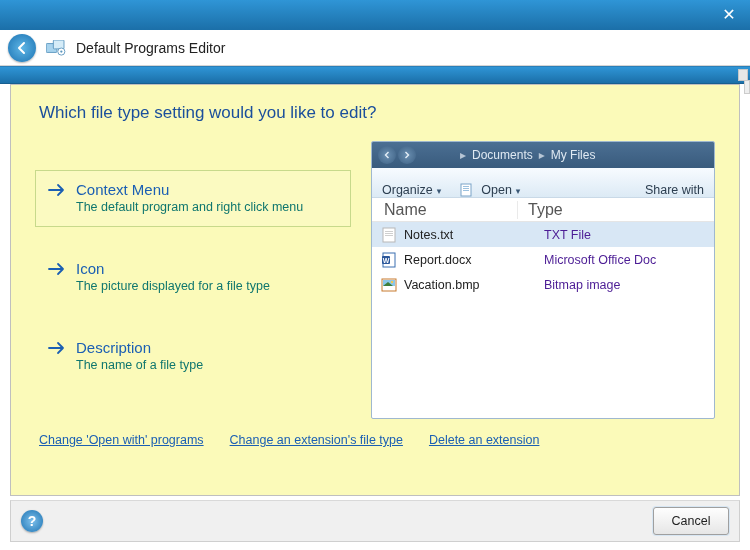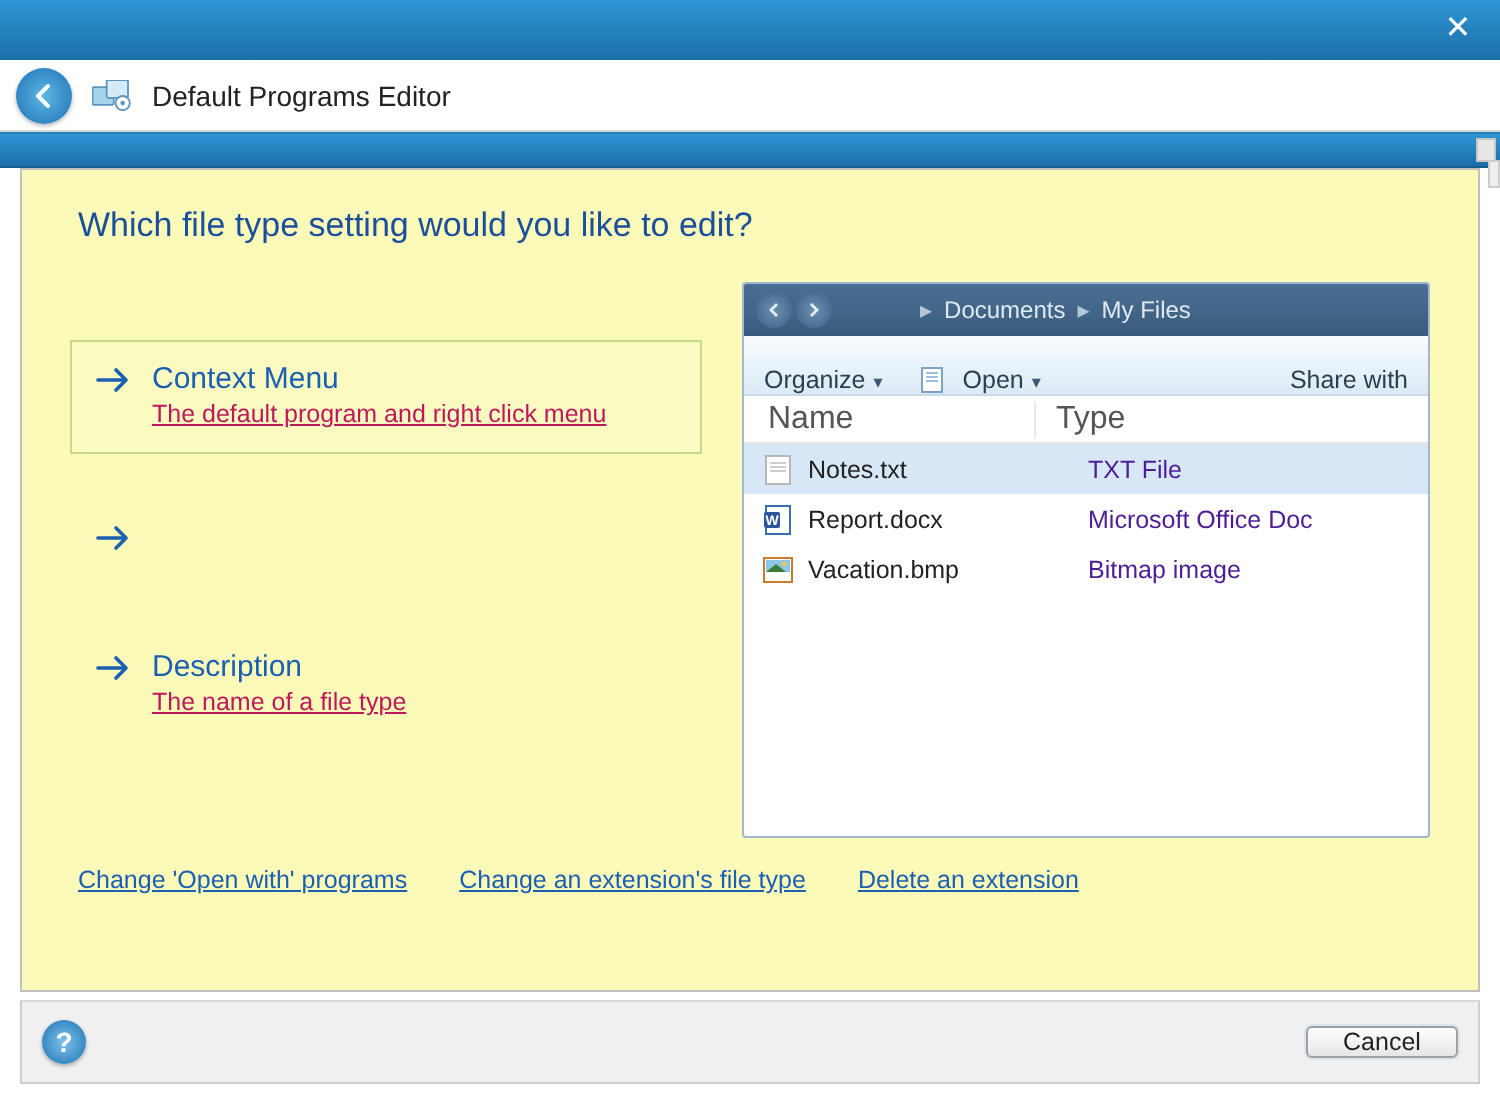--- a/index.html
+++ b/index.html
@@ -20,21 +20,21 @@
 
   .main { position:absolute; left:10px; right:10px; top:84px; bottom:54px; background:#fbfab9; border:1px solid #bfbfbf; padding:18px 24px 12px 24px; }
   .question { color:#1b4f9c; font-size:17px; margin:0 0 18px 4px; }
 
   .content { display:flex; gap:20px; }
   .leftcol { width:316px;margin-top:29px; }
   .option { padding:10px 12px 12px 12px; border:1px solid transparent; display:flex; gap:10px; margin-bottom:22px; }
   .option.sel { border:1px solid #c7d98b; background:rgba(255,255,255,.12); }
   .opt-arrow { flex:0 0 18px; margin-top:2px; color:#1b5fb3; }
   .opt-title { color:#1b5fb3; font-size:15px; margin:0 0 2px 0; }
-  .opt-sub { color:#be185d; font-size:12.5px;text-decoration:underline; }
+  .opt-sub { color:#0f766e; font-size:12.5px; }
 
   .preview { flex:1; border:1px solid #9fb8cf; background:#fff; border-radius:2px; height:278px; overflow:hidden; }
   .pv-nav { height:26px; background:linear-gradient(#4b6f93,#395b7d); display:flex; align-items:center; padding:0 6px; color:#dfe9f2; font-size:12px; overflow:hidden; }
   .pv-nav .navbtn { width:18px; height:18px; border-radius:50%; background:radial-gradient(#6b90b2,#3c5f82); margin-right:2px; display:flex; align-items:center; justify-content:center; color:#e5eef6; }
   .pv-nav .sep { margin:0 6px; color:#b7c6d5; }
   .pv-tool { height:30px; background:linear-gradient(#f7fbff,#dceaf5); border-bottom:1px solid #c9d9e7; display:flex; align-items:flex-end; padding:0 10px; font-size:12.5px; color:#2c3e50; }
   .pv-tool .dd::after { content:"▾"; font-size:9px; margin-left:4px; color:#3b5875; }
   .pv-tool .fileicon { width:16px; height:14px; margin:0 6px 0 18px; }
   .pv-tool .gap { flex:1; }
   .pv-head { height:24px; display:flex; align-items:center; border-bottom:1px solid #e5e5e5; font-size:16px; color:#555; padding-left:12px; }
@@ -44,21 +44,21 @@
   .pv-row.sel { background:#d8e7f5; }
   .pv-row .ic { width:18px; height:16px; margin-right:6px; flex:0 0 18px; display:flex; align-items:center; justify-content:center; }
   .pv-row .c1 { width:130px; color:#222; }
   .pv-row .c2 { color:#4c1d95; padding-left:10px; }
 
   .links { margin-top:14px; display:flex; gap:26px; padding-left:4px;align-items:flex-end; }
   .links a { color:#1b5fb3; font-size:12.5px; text-decoration:underline; cursor:pointer; }
 
   .footer { position:absolute; left:10px; right:10px; bottom:8px; height:42px; background:#f0f0f0; border:1px solid #cfcfcf; border-top:1px solid #d9d9d9; display:flex; align-items:center; justify-content:space-between; padding:0 10px; }
   .help { width:22px; height:22px; border-radius:50%; background:radial-gradient(#7fc1ec,#1b72b2); color:#fff; display:flex; align-items:center; justify-content:center; font-weight:bold; font-size:14px; box-shadow:0 1px 2px rgba(0,0,0,.3); }
-  .cancel { min-width:76px; height:16px; background:linear-gradient(#fefefe,#e6e6e6); border:1px solid #9f9f9f; border-radius:3px; font-size:12.5px; display:flex; align-items:center; justify-content:center; box-shadow:0 0 0 1px #d7e6f3; }
+  .cancel { min-width:76px; height:28px; background:linear-gradient(#fefefe,#e6e6e6); border:1px solid #9f9f9f; border-radius:3px; font-size:12.5px; display:flex; align-items:center; justify-content:center; box-shadow:0 0 0 1px #d7e6f3; }
 
   .bgstub { position:absolute; right:0; top:80px; width:6px; height:14px; background:#eee; border:1px solid #ccc; }
 </style>
 </head>
 <body>
 
 <div class="titlebar">
   <div class="close">✕</div>
 </div>
 
@@ -98,20 +98,24 @@
           <div class="opt-title">Context Menu</div>
           <div class="opt-sub">The default program and right click menu</div>
         </div>
       </div>
 
       <div class="option">
         <div class="opt-arrow">
           <svg width="18" height="14" viewBox="0 0 18 14">
               <path d="M1 7 H15 M10 2 L15 7 L10 12" stroke="#1b5fb3" stroke-width="1.8" fill="none" stroke-linecap="round" stroke-linejoin="round"></path>
             </svg>
+        </div>
+        <div>
+          <div class="opt-title">Icon</div>
+          <div class="opt-sub">The picture displayed for a file type</div>
         </div>
       </div>
 
       <div class="option">
         <div class="opt-arrow">
           <svg width="18" height="14" viewBox="0 0 18 14">
               <path d="M1 7 H15 M10 2 L15 7 L10 12" stroke="#1b5fb3" stroke-width="1.8" fill="none" stroke-linecap="round" stroke-linejoin="round"></path>
             </svg>
         </div>
         <div>

